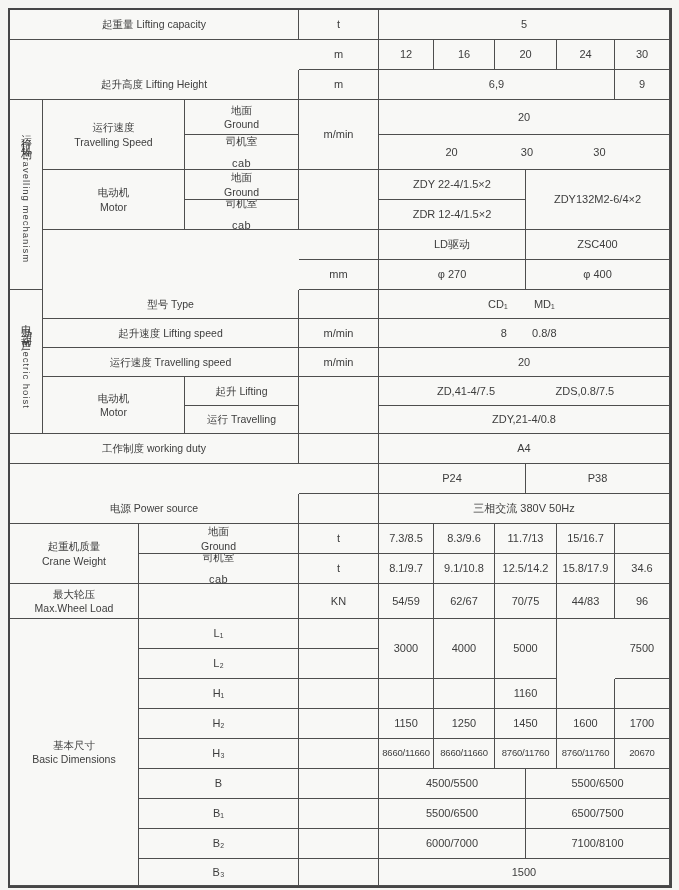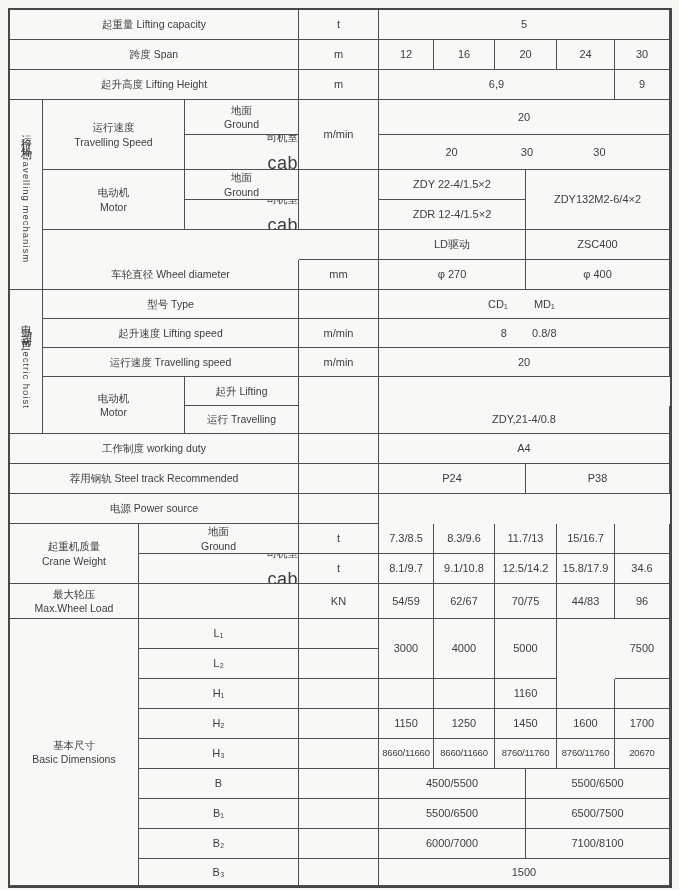--- a/index.html
+++ b/index.html
@@ -40,33 +40,32 @@
   }
   .vlab{flex-direction:column;gap:6px;padding:6px 0;}
   .vzh{
     writing-mode:vertical-rl;text-orientation:upright;
     font-size:11px;letter-spacing:5px;
   }
   .ven{
     writing-mode:vertical-rl;
     font-size:9.5px;letter-spacing:1px;
   }
-  .cabcell{flex-direction:column;gap:10px;line-height:1.15;align-items:flex-end;}
-  .cabbig{font-size:18px;letter-spacing:0.5px;}
+  .cabcell{flex-direction:column;gap:10px;line-height:1.15;}
+  .cabbig{font-size:11px;letter-spacing:0.5px;}
 </style>
 </head>
 <body>
 
 <div class="tbl">
 
   <div class="c" style="grid-area:1/1/2/5">起重量 Lifting capacity</div>
   <div class="c val" style="grid-area:1/5/2/6">t</div>
   <div class="c val" style="grid-area:1/6/2/12">5</div>
 
-  <div class="c" style="grid-area:2/1/3/5">跨度 Span</div>
   <div class="c val" style="grid-area:2/5/3/6">m</div>
   <div class="c val" style="grid-area:2/6/3/7">12</div>
   <div class="c val" style="grid-area:2/7/3/8">16</div>
   <div class="c val" style="grid-area:2/8/3/10">20</div>
   <div class="c val" style="grid-area:2/10/3/11">24</div>
   <div class="c val" style="grid-area:2/11/3/12">30</div>
 
   <div class="c" style="grid-area:3/1/4/5">起升高度 Lifting Height</div>
   <div class="c val" style="grid-area:3/5/4/6">m</div>
   <div class="c val" style="grid-area:3/6/4/11">6,9</div>
@@ -103,21 +102,20 @@
   </div>
   <div class="c" style="grid-area:6/5/8/6"></div>
   <div class="c val" style="grid-area:6/6/7/9">ZDY 22-4/1.5×2</div>
   <div class="c val" style="grid-area:7/6/8/9">ZDR 12-4/1.5×2</div>
   <div class="c val" style="grid-area:6/9/8/12">ZDY132M2-6/4×2</div>
 
   <div class="c" style="grid-area:8/5/9/6"></div>
   <div class="c val" style="grid-area:8/6/9/9">LD驱动</div>
   <div class="c val" style="grid-area:8/9/9/12">ZSC400</div>
 
-  <div class="c" style="grid-area:9/2/10/5">车轮直径 Wheel diameter</div>
   <div class="c val" style="grid-area:9/5/10/6">mm</div>
   <div class="c val" style="grid-area:9/6/10/9">φ 270</div>
   <div class="c val" style="grid-area:9/9/10/12">φ 400</div>
 
   <div class="c vlab" style="grid-area:10/1/15/2">
     <span class="vzh">电动葫芦</span>
     <span class="ven">Electric hoist</span>
   </div>
 
   <div class="c" style="grid-area:10/2/11/5">型号 Type</div>
@@ -136,33 +134,37 @@
 
   <div class="c" style="grid-area:12/2/13/5">运行速度 Travelling speed</div>
   <div class="c val" style="grid-area:12/5/13/6">m/min</div>
   <div class="c val" style="grid-area:12/6/13/12">20</div>
 
   <div class="c pl" style="grid-area:13/2/15/4">电动机
 Motor</div>
   <div class="c" style="grid-area:13/4/14/5">起升 Lifting</div>
   <div class="c" style="grid-area:14/4/15/5">运行 Travelling</div>
   <div class="c" style="grid-area:13/5/15/6"></div>
+  <div class="c spread" style="grid-area:13/6/14/12">
+    <span class="sv" style="left:30%">ZD,41-4/7.5</span>
+    <span class="sv" style="left:71%">ZDS,0.8/7.5</span>
+  </div>
   <div class="c val" style="grid-area:14/6/15/12">ZDY,21-4/0.8</div>
 
   <div class="c" style="grid-area:15/1/16/5">工作制度 working duty</div>
   <div class="c" style="grid-area:15/5/16/6"></div>
   <div class="c val" style="grid-area:15/6/16/12">A4</div>
 
-  <div class="c" style="grid-area:16/1/17/5">荐用钢轨 Steel track Recommended</div>
   <div class="c" style="grid-area:16/5/17/6"></div>
   <div class="c val" style="grid-area:16/6/17/9">P24</div>
   <div class="c val" style="grid-area:16/9/17/12">P38</div>
 
   <div class="c" style="grid-area:17/1/18/5">电源 Power source</div>
   <div class="c" style="grid-area:17/5/18/6"></div>
+  <div class="c val" style="grid-area:17/6/18/12">三相交流  380V  50Hz</div>
 
   <div class="c pl" style="grid-area:18/1/20/3">起重机质量
 Crane Weight</div>
   <div class="c pl" style="grid-area:18/3/19/5">地面
 Ground</div>
   <div class="c cabcell" style="grid-area:19/3/20/5">
     <span>司机室</span>
     <span class="cabbig">cab</span>
   </div>
   <div class="c val" style="grid-area:18/5/19/6">t</div>

